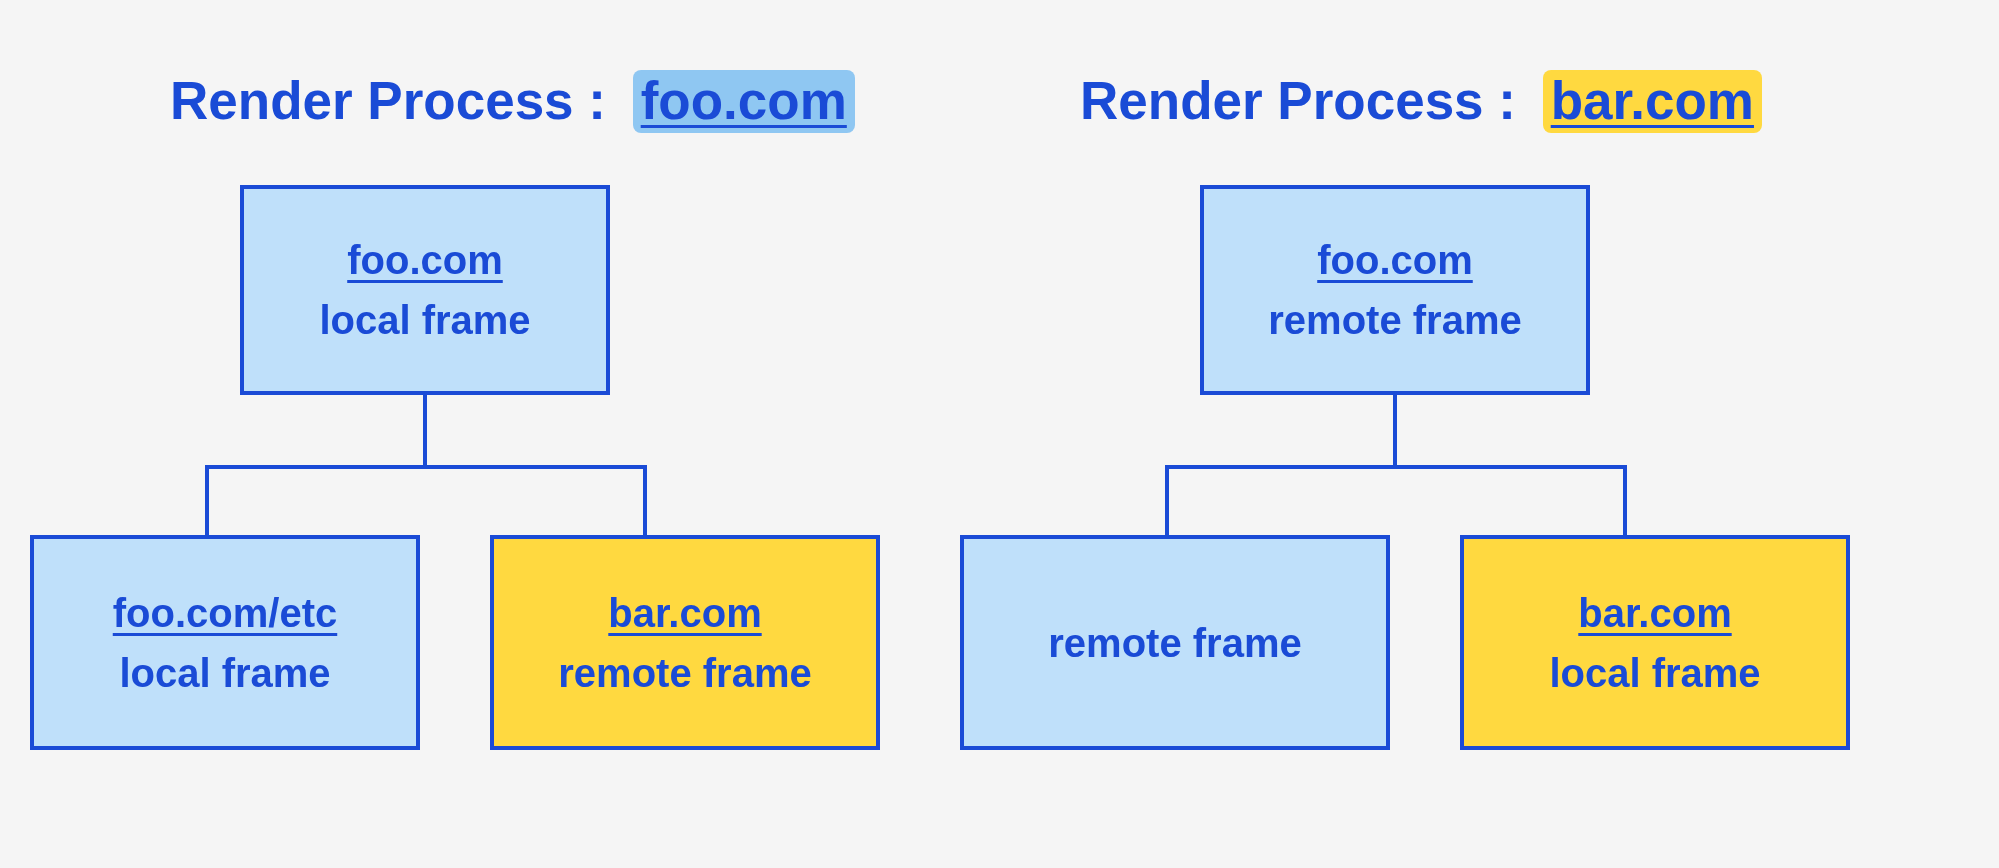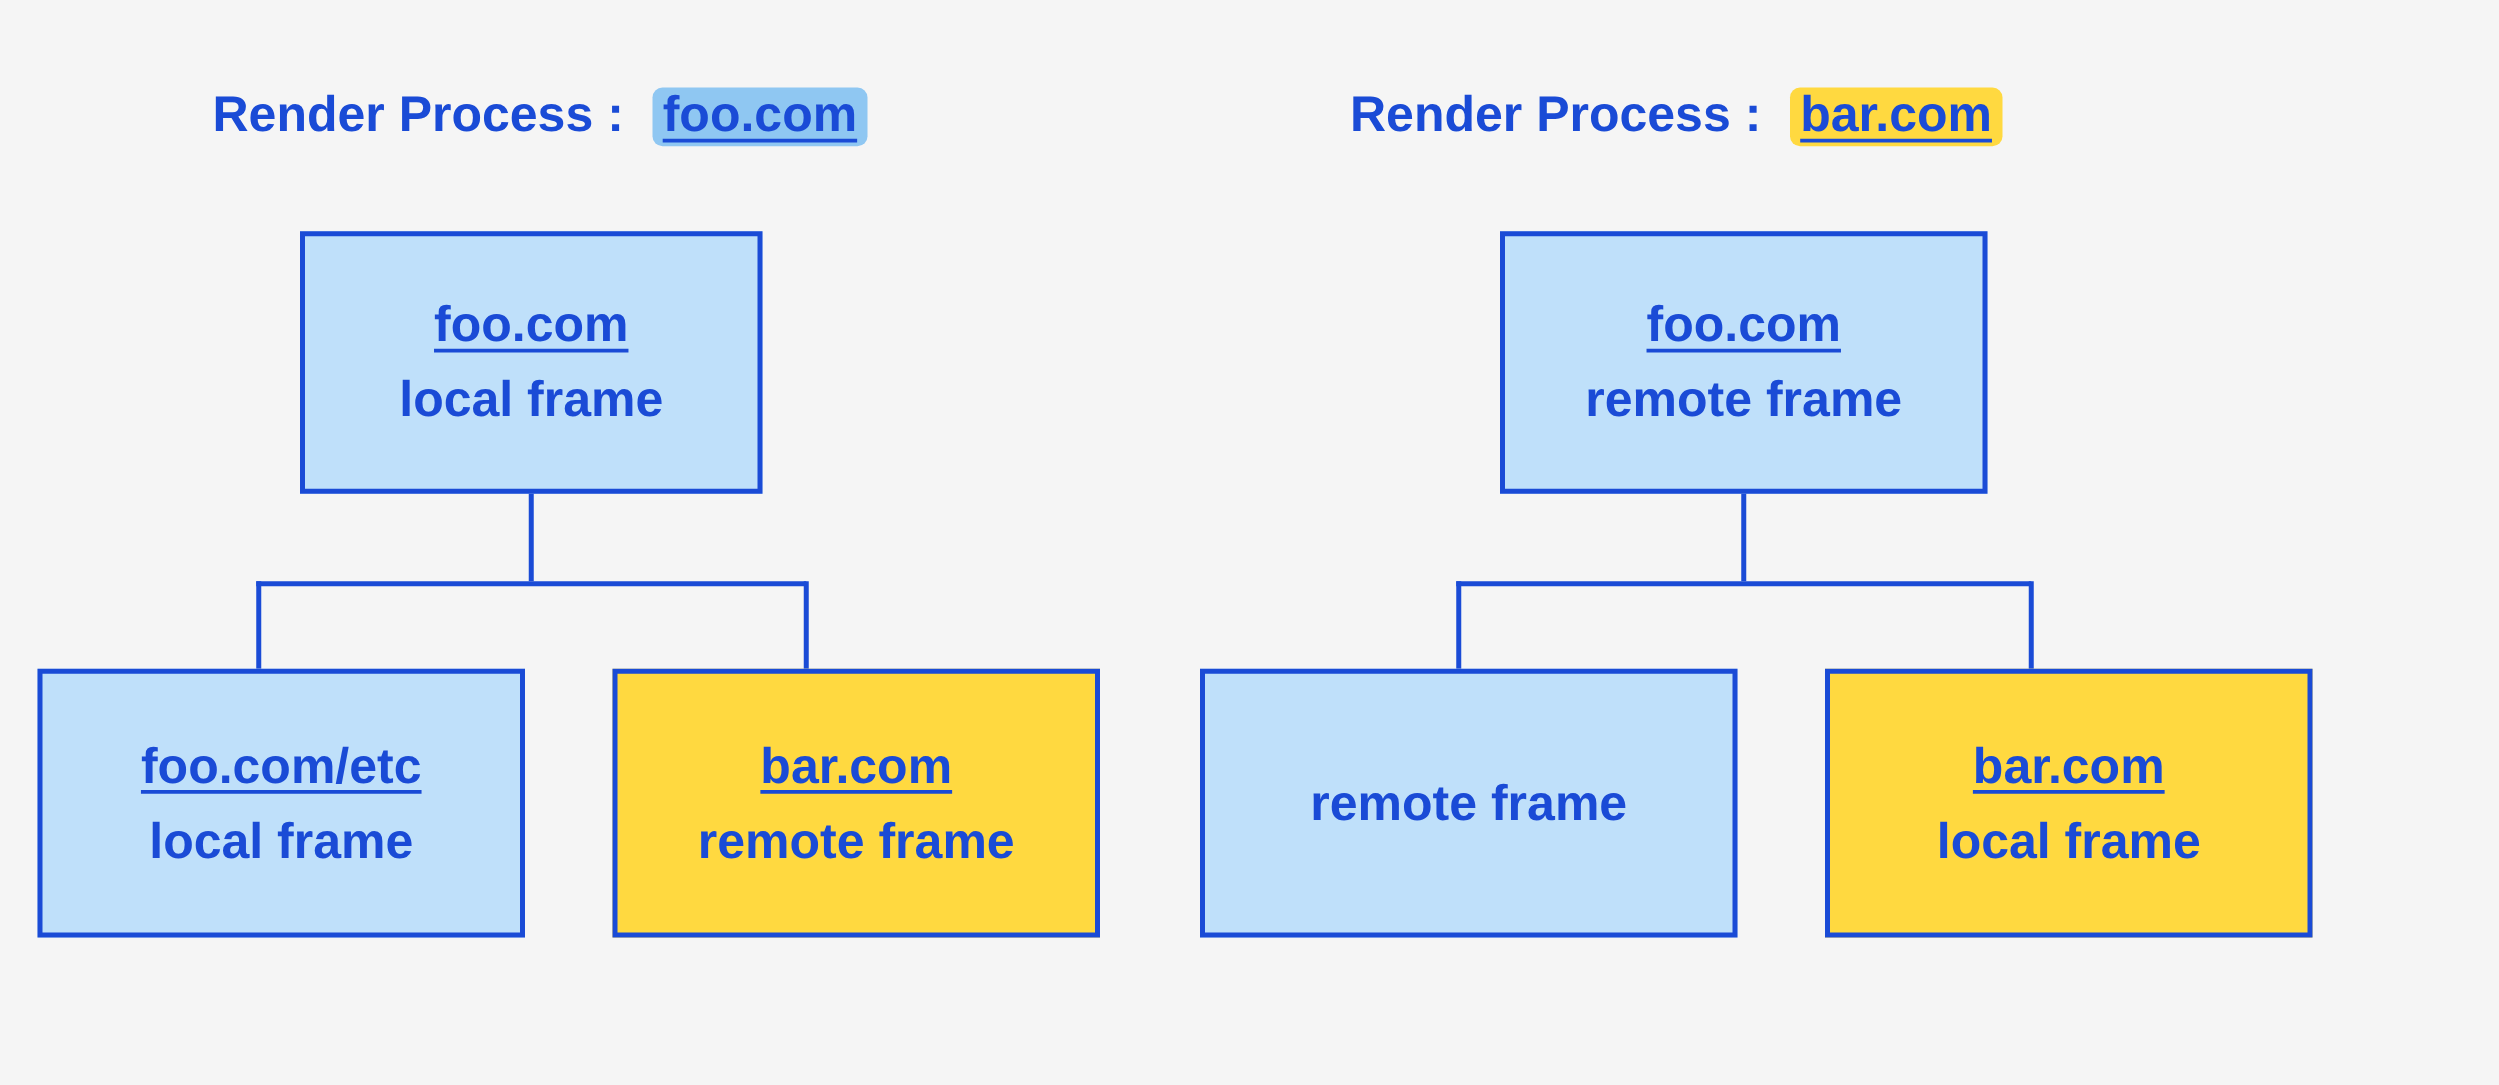--- a/index.html
+++ b/index.html
@@ -8,21 +8,21 @@
     background: #f5f5f5;
     font-family: "Comic Sans MS", "Segoe Script", "Bradley Hand", cursive, sans-serif;
   }
   .canvas {
     position: relative;
     width: 1999px;
     height: 868px;
   }
   .title {
     position: absolute;
-    font-size: 40px;
+    font-size: 53px;
     color: #1a4bd6;
     font-weight: 700;
     white-space: nowrap;
   }
   .title .prefix {
     margin-right: 12px;
   }
   .hl {
     display: inline-block;
     padding: 0 8px 2px 8px;

